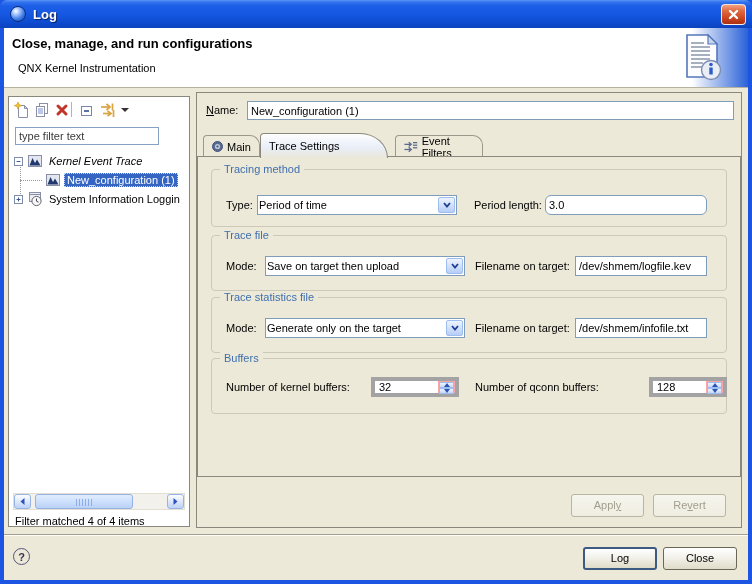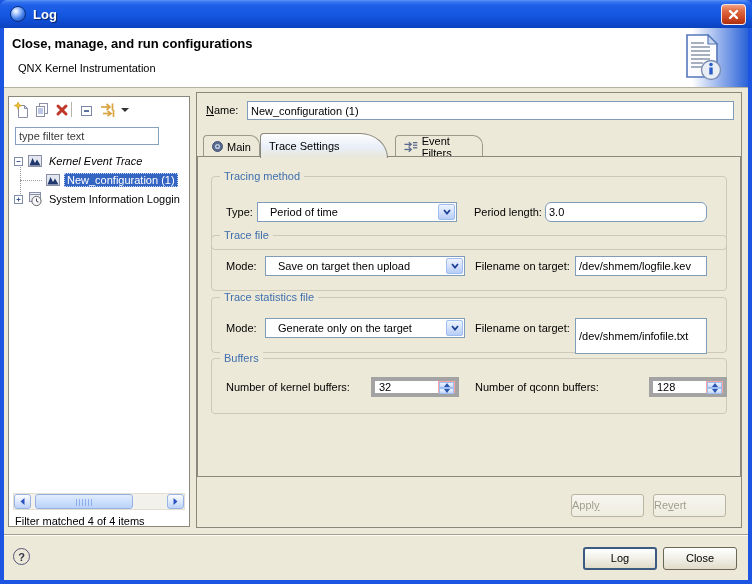--- a/index.html
+++ b/index.html
@@ -70,43 +70,43 @@
   .tab-main { left:0; width:57px; }
   .tab-active { left:57px; width:128px; height:25px; bottom:-1px; z-index:3;
     background:linear-gradient(180deg,#fefefe 0%,#e9eef8 55%,#eae8da 100%);
     border-radius:4px 28px 0 0 / 4px 25px 0 0; border-color:#8b897d; padding-right:26px; }
   .tab-filters { left:192px; width:88px; }
 
   .tabcontent { position:absolute; left:0; top:63px; width:544px; height:321px; border:1px solid #8b897d; }
 
   .group { position:absolute; left:14px; width:516px; border:1px solid #cdc9b8; border-radius:4px; }
   .gtitle { position:absolute; left:8px; top:-7px; background:#ece9d8; padding:0 4px; color:#3f6fae; line-height:13px; }
-  .g1 { top:83px;  height:74px; }
+  .g1 { top:76px;  height:58px; }
   .g2 { top:142px; height:56px; }
   .g3 { top:204px; height:56px; }
   .g4 { top:265px; height:56px; }
   .flabel { position:absolute; line-height:20px; white-space:nowrap; }
 
   .combo { position:absolute; height:20px; width:200px; border:1px solid #7f9db9; background:#fff; }
-  .combo-val { line-height:18px; padding-left:12px; white-space:nowrap; overflow:hidden; }
+  .combo-val { line-height:18px; padding-left:1px; white-space:nowrap; overflow:hidden; }
   .combo-btn { position:absolute; right:1px; top:1px; bottom:1px; width:17px; border-radius:2px;
     background:linear-gradient(180deg,#eef4fe 0%,#d3e1fa 50%,#b7cdf6 100%); border:1px solid #9ebdf0;
     display:flex; align-items:center; justify-content:center; }
 
   .spin { position:absolute; height:20px; border:4px solid #a3a3a3; background:#fca5a5; }
   .spin input { position:absolute; left:0; top:0; bottom:0; width:calc(100% - 17px); border:none;
     font:11px "Liberation Sans", sans-serif; padding:0 4px; }
   .spin-btns { position:absolute; right:1px; top:1px; bottom:1px; width:15px; display:flex; flex-direction:column; }
   .spin-b { flex:1; border:1px solid #9ebdf0; background:linear-gradient(180deg,#eef4fe,#c4d7f8);
     display:flex; align-items:center; justify-content:center; }
   .tri-up   { width:0; height:0; border-left:3px solid transparent; border-right:3px solid transparent; border-bottom:4px solid #2c55b0; }
   .tri-down { width:0; height:0; border-left:3px solid transparent; border-right:3px solid transparent; border-top:4px solid #2c55b0; }
 
   .btn-disabled { position:absolute; top:401px; width:73px; height:23px; border:1px solid #b9b5a3; border-radius:3px;
-    background:linear-gradient(180deg,#f6f5ee,#efede0); color:#a29e8d; text-align:left; line-height:21px; }
+    background:linear-gradient(180deg,#f6f5ee,#efede0); color:#a29e8d; text-align:center; line-height:21px; }
   .apply-btn  { left:374px; }
   .revert-btn { left:456px; }
 
   
   .footer-sep { position:absolute; left:0; top:506px; width:744px; height:2px; border-top:1px solid #a29f90; border-bottom:1px solid #fdfcf6; }
   .help-btn { position:absolute; left:9px; top:520px; width:17px; height:17px; border-radius:50%; border:1px solid #55557a;
     color:#33334a; display:flex; align-items:center; justify-content:center; font-weight:bold; background:#ece9d8; }
   .xp-btn { position:absolute; top:519px; width:74px; height:23px; border-radius:3px; text-align:center; line-height:21px;
     background:linear-gradient(180deg,#ffffff,#f2f1ea 45%,#e0dcc8 100%); border:1px solid #6a6757; font-size:11px; }
   .log-btn   { left:579px; border:2px solid #3c5a82; line-height:19px; }
@@ -323,21 +323,21 @@
         <span class="flabel" style="left:14px; top:20px;">Mode:</span>
         <div class="combo" style="left:53px; top:20px;">
           <div class="combo-val">Generate only on the target</div>
           <span class="combo-btn">
             <svg width="8" height="6" viewBox="0 0 8 6">
               <path d="M1 1 L4 4.5 L7 1" stroke="#1c3f94" stroke-width="1.8" fill="none"></path>
             </svg>
           </span>
         </div>
         <span class="flabel" style="left:263px; top:20px;">Filename on target:</span>
-        <input class="xp-input" style="position: absolute; left: 363px; top: 20px; width: 132px; height: 36px;" value="/dev/shmem/infofile.txt">
+        <input class="xp-input" style="position: absolute; left: 363px; top: 20px; width: 132px; height: 20px;" value="/dev/shmem/infofile.txt">
       </div>
 
       <div class="group g4">
         <span class="gtitle">Buffers</span>
         <span class="flabel" style="left:14px; top:18px;">Number of kernel buffers:</span>
         <div class="spin" style="left:159px; top:18px; width:88px;">
           <input value="32" style="">
           <span class="spin-btns">
             <span class="spin-b">
                 <span class="tri-up"></span>

